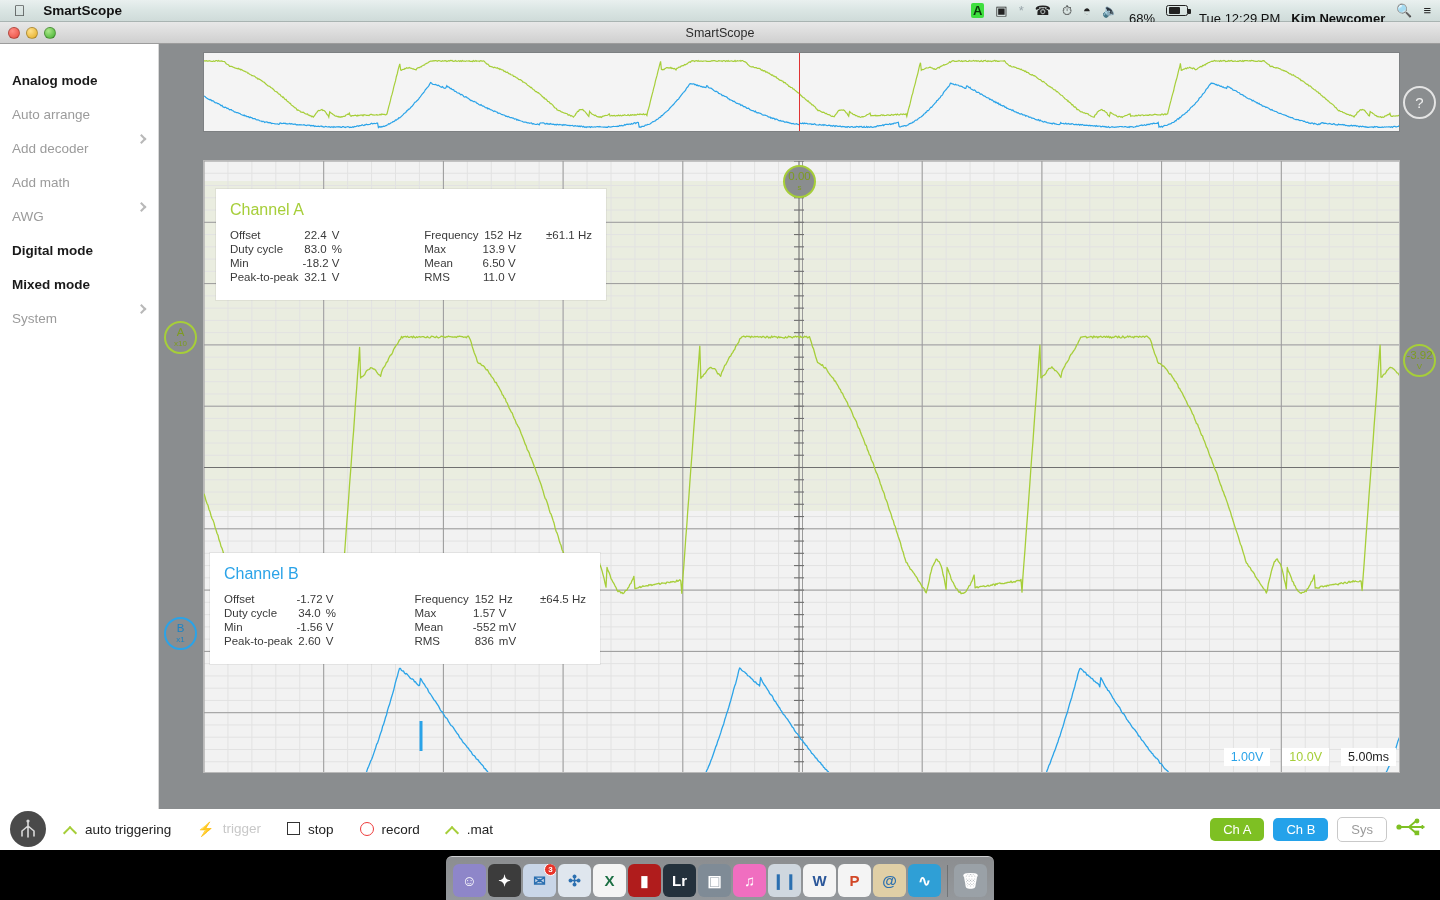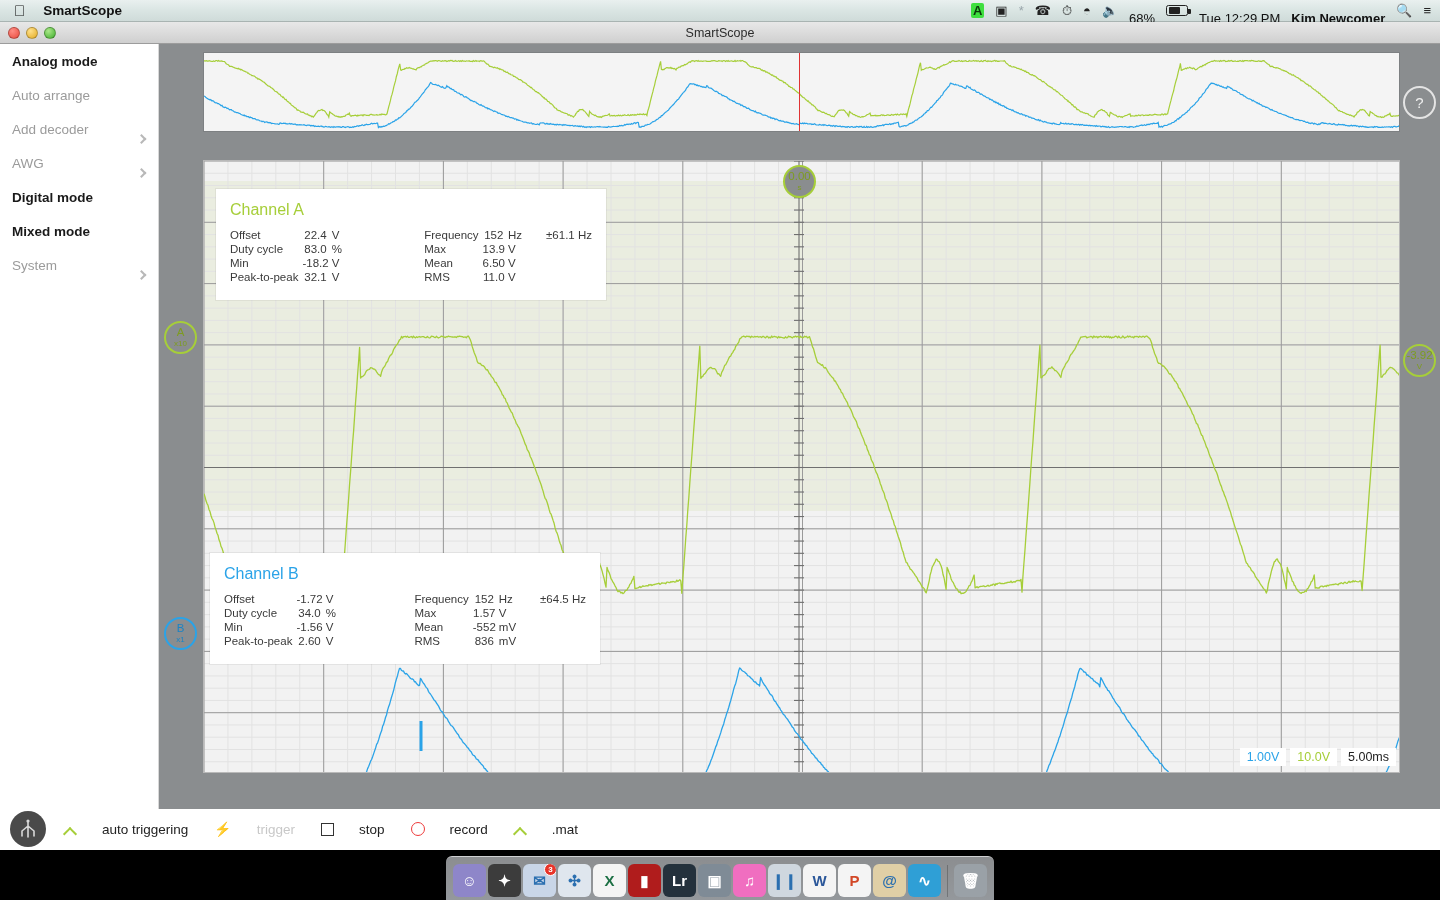--- a/index.html
+++ b/index.html
@@ -56,21 +56,21 @@
   .tl.g { background: radial-gradient(circle at 35% 30%, #abe88a, #3fae2c); }
 
   .body-area { position: relative; width: 1440px; height: 805px; background: #fff; }
 
   
   .sidebar {
     position: absolute; left: 0; top: 0; width: 159px; height: 765px;
     background: #fff; border-right: 1px solid #d8d8d8; padding-top: 10px;
   }
   .side-item {
-    position: relative; height: 34px; display: flex; align-items: flex-start;
+    position: relative; height: 34px; display: flex; align-items: flex-end;
     padding-left: 12px; font-size: 13.5px; color: #9b9b9b; cursor: default;
   }
   .side-item.head { color: #1a1a1a; font-weight: bold; }
   .side-item .chev {
     position: absolute; right: 13px; top: 50%; transform: translateY(-50%) rotate(45deg);
     width: 7px; height: 7px; border-top: 2px solid #b8b8b8; border-right: 2px solid #b8b8b8;
   }
 
   
   .scope-outer {
@@ -120,37 +120,37 @@
   .meas.b h3 { color: #2aa3e8; }
   .meas table { border-collapse: collapse; font-size: 11.5px; color: #3a3a3a; }
   .meas td { padding: 1px 0; vertical-align: top; white-space: nowrap; }
   .meas td.lbl { padding-right: 4px; }
   .meas td.val { text-align: center; padding-right: 3px; }
   .meas td.unit { padding-right: 22px; }
   .meas td.gap { width: 72px; }
   .meas td.tol { padding-left: 2px; }
 
   
-  .scales { position: absolute; right: 3px; bottom: 6px; display: flex; gap: 4px; font-size: 12.5px; }
+  .scales { position: absolute; right: 3px; bottom: 6px; display: flex; gap: 12px; font-size: 12.5px; }
   .scale-badge { background: #fff; padding: 2px 7px; }
   .scale-badge.blue { color: #2aa3e8; }
   .scale-badge.green { color: #a6ce39; }
   .scale-badge.black { color: #222; }
 
   
   .toolbar {
     position: absolute; left: 0; bottom: 0; width: 1440px; height: 40px;
     background: #fff; display: flex; align-items: center;
   }
   .logo {
     width: 36px; height: 36px; border-radius: 50%;
     background: #4a4a4a; margin-left: 10px; margin-right: 18px;
     display: flex; align-items: center; justify-content: center; flex: none;
   }
-  .tb-item { display: flex; align-items: center; gap: 25px; margin-right: 26px; font-size: 13.5px; color: #222; cursor: pointer; }
+  .tb-item { display: flex; gap: 8px; margin-right: 26px; font-size: 13.5px; color: #222; cursor: pointer; }
   .tb-item.dim { color: #c8c8c8; }
   .chev-up { width: 13px; height: 13px; position: relative; flex: none; }
   .chev-up::before {
     content: ""; position: absolute; left: 1px; top: 6px; width: 8px; height: 8px;
     border-top: 2px solid #a6ce39; border-right: 2px solid #a6ce39;
     transform: rotate(-45deg);
   }
   .sq-stop { width: 13px; height: 13px; border: 1.8px solid #333; flex: none; }
   .circ-rec { width: 14px; height: 14px; border: 1.8px solid #ee3b3b; border-radius: 50%; flex: none; }
   .bolt { color: #d8d8d8; font-size: 14px; }
@@ -228,20 +228,23 @@
       <div class="sidebar">
         <div class="side-item head">
           <span>Analog mode</span>
         </div>
         <div class="side-item">
           <span>Auto arrange</span>
         </div>
         <div class="side-item">
           <span>Add decoder</span>
           <span class="chev"></span>
+        </div>
+        <div class="side-item">
+          <span>Add math</span>
         </div>
         <div class="side-item">
           <span>AWG</span>
           <span class="chev"></span>
         </div>
         <div class="side-item head">
           <span>Digital mode</span>
         </div>
         <div class="side-item head">
           <span>Mixed mode</span>
@@ -606,20 +609,34 @@
           <span>stop</span>
         </div>
         <div class="tb-item">
           <span class="circ-rec"></span>
           <span>record</span>
         </div>
         <div class="tb-item">
           <span class="chev-up"></span>
           <span>.mat</span>
         </div>
+        <div class="tb-right">
+          <span class="pill a">Ch A</span>
+          <span class="pill b">Ch B</span>
+          <span class="pill sys">Sys</span>
+          <span>
+            <svg width="30" height="18" viewBox="0 0 30 18">
+              <path d="M3 9 H26 M13 9 L20 3 M13 9 L20 15" stroke="#7ec023" stroke-width="1.8" fill="none"></path>
+              <circle cx="3" cy="9" r="2.6" fill="#7ec023"></circle>
+              <circle cx="21" cy="3" r="2.4" fill="#7ec023"></circle>
+              <rect x="18.6" y="12.6" width="4.6" height="4.6" fill="#7ec023"></rect>
+              <path d="M24 9 l3 0 M26 7.2 L28.5 9 L26 10.8 Z" fill="#7ec023" stroke="#7ec023" stroke-width="1"></path>
+            </svg>
+          </span>
+        </div>
       </div>
 
     </div>
   </div>
 
   <div class="dock-bg"></div>
   <div class="dock" id="dock">
       <div class="ic" style="background: rgb(142, 134, 201); color: rgb(255, 255, 255);">☺</div>
       <div class="ic" style="background: rgb(60, 60, 60); color: rgb(255, 255, 255);">✦</div>
       <div class="ic" style="background: rgb(201, 214, 232); color: rgb(42, 111, 176);">✉<span class="badge">3</span></div>

